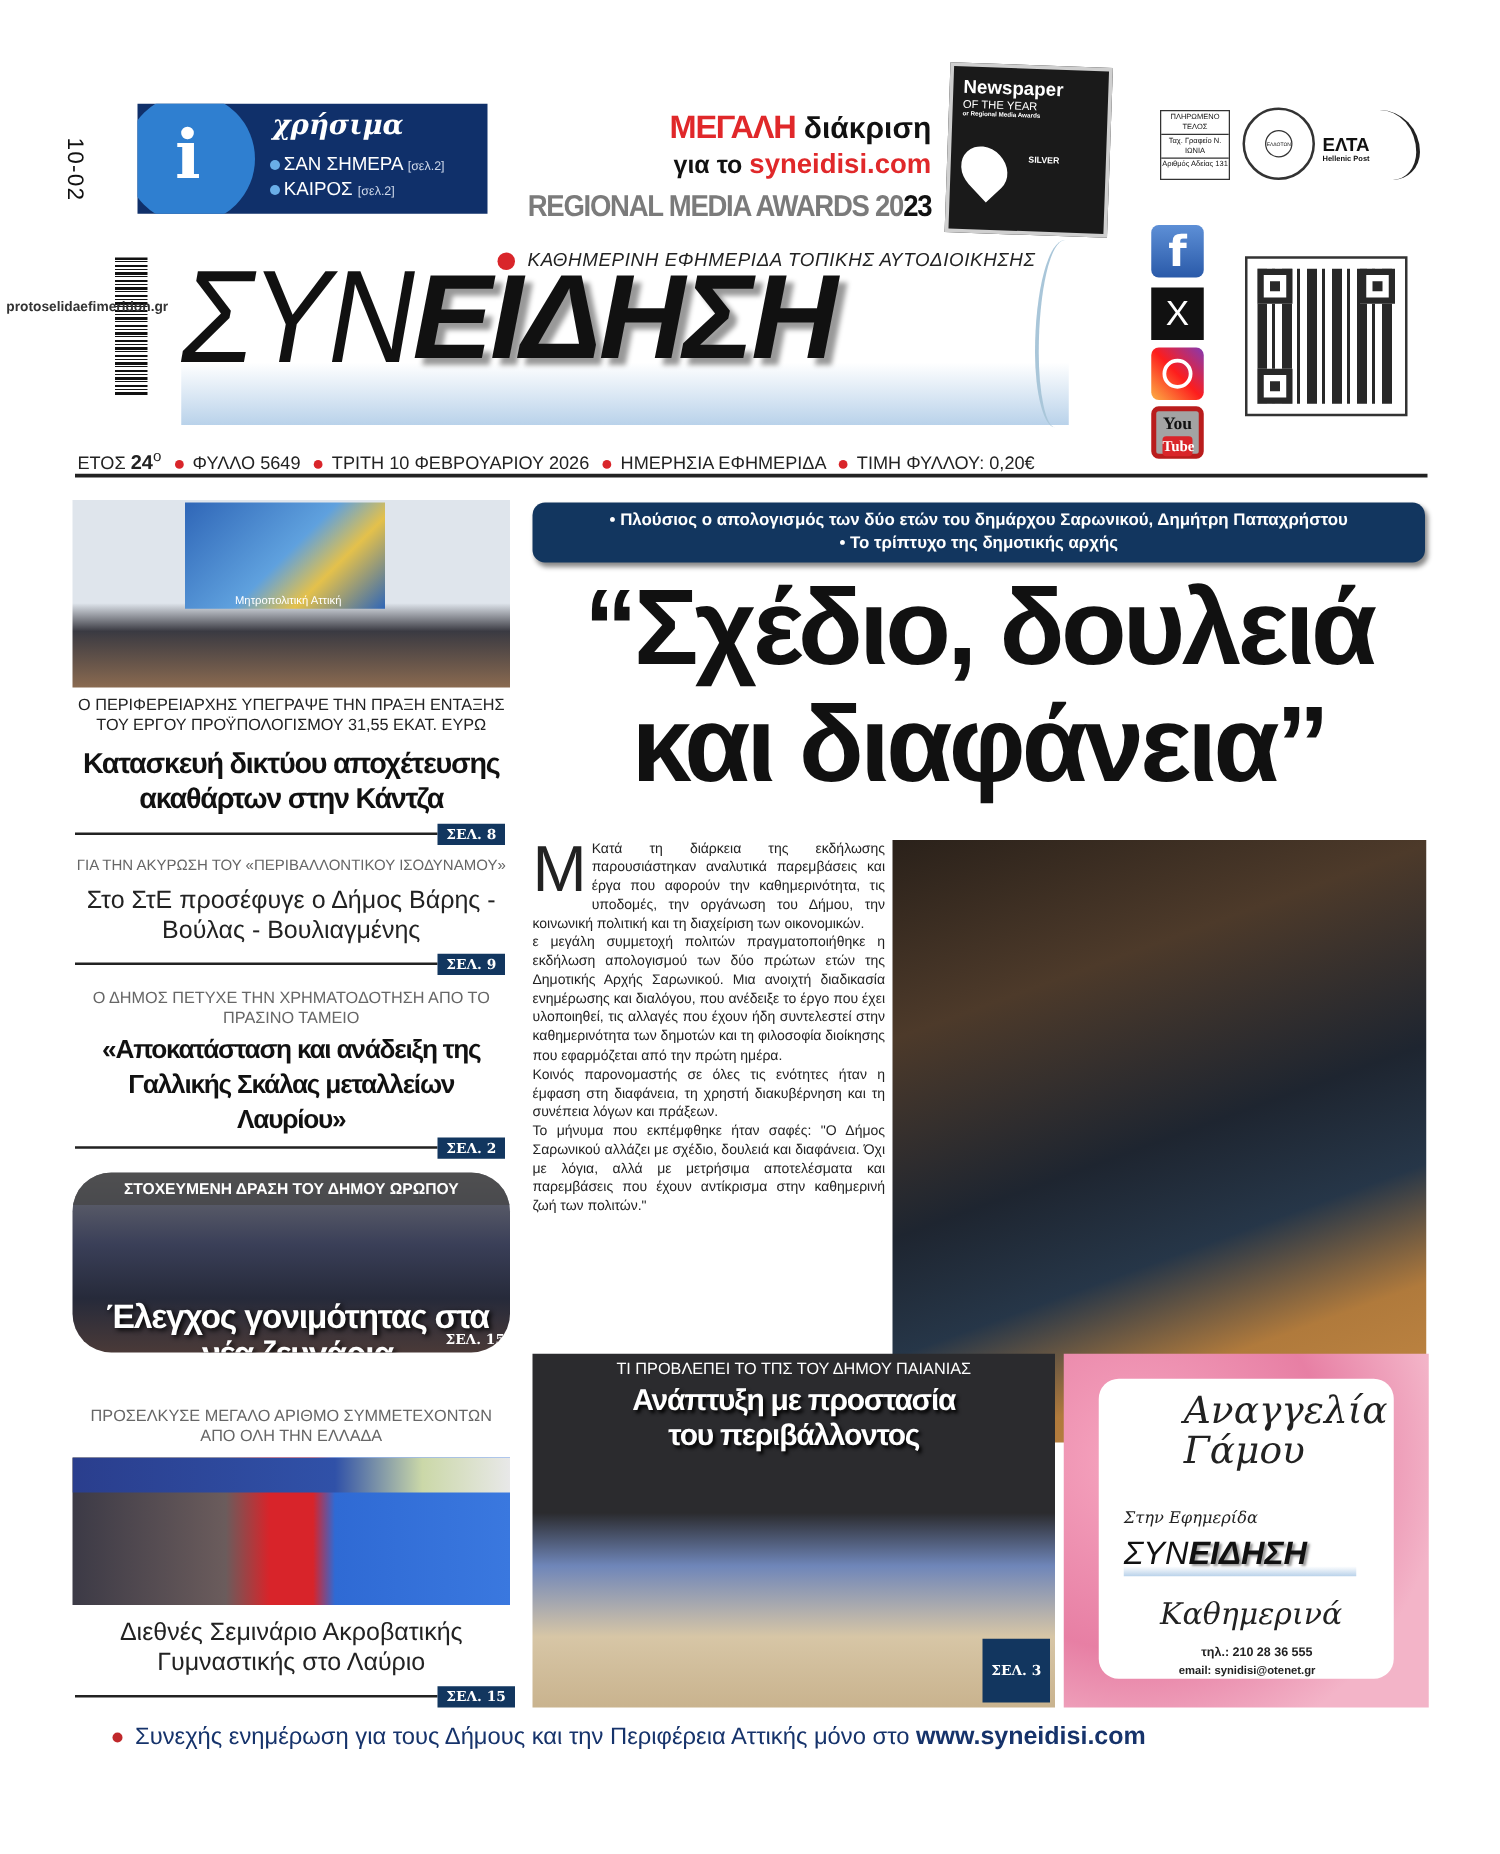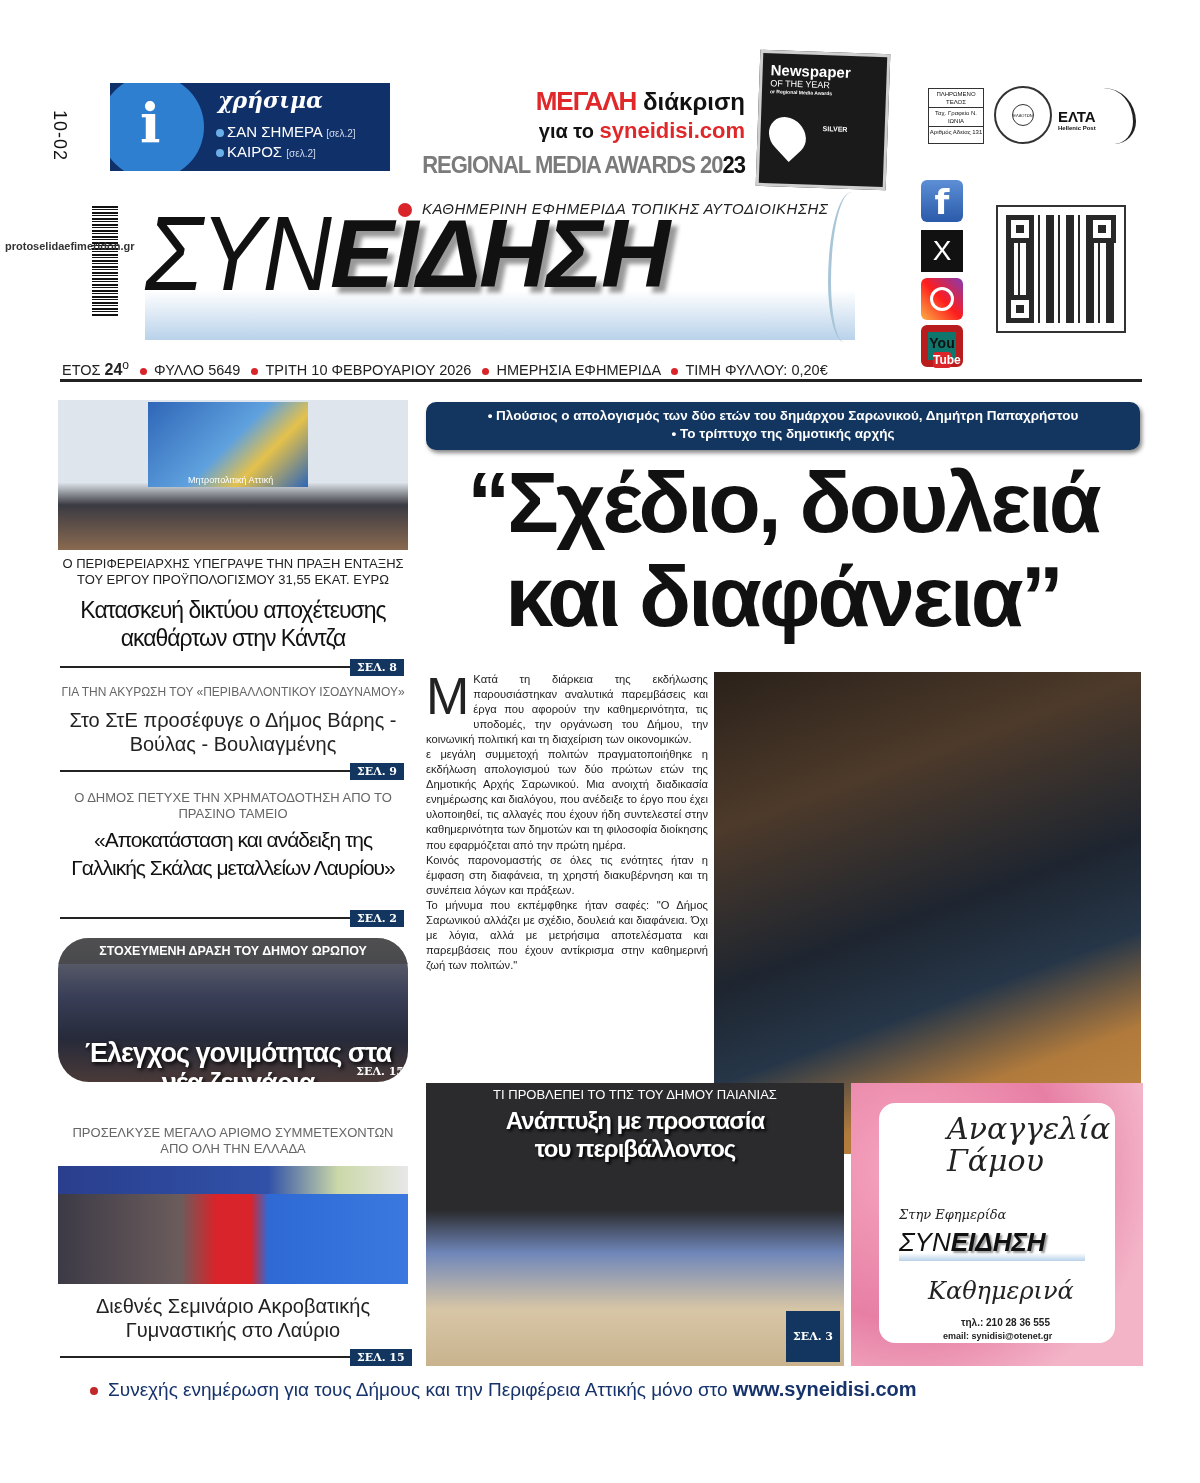--- a/index.html
+++ b/index.html
@@ -57,37 +57,37 @@
   .issue-line b { font-size: 16px; }
   .issue-line .rd { display:inline-block; width:7px; height:7px; border-radius:50%; background:#d9252a; margin: 0 7px; vertical-align:middle; }
   .rule-top { left: 60px; top: 379px; width: 1082px; height: 3px; background: #222; }
 
   
   .soc { left: 921px; width: 42px; height: 42px; border-radius: 6px; color: #fff; text-align: center; font-weight: bold; }
   .fb { top: 180px; background: linear-gradient(#5d8fd6, #2a5aa9); font-size: 34px; line-height: 44px; font-family: "DejaVu Sans", sans-serif; }
   .xx { top: 230px; background: #111; font-size: 28px; line-height: 42px; border-radius: 0; font-weight: normal; }
   .ig { top: 278px; background: linear-gradient(45deg, #fcb045, #fd1d1d, #833ab4); }
   .ig .ring { position:absolute; left:9px; top:9px; width:24px; height:24px; border:3px solid #fff; border-radius:50%; }
-  .yt { top: 325px; background: #0f766e; border: 7px solid #b91c1c; color: #111; font-size: 14px; line-height: 16px; padding-top: 3px; }
+  .yt { top: 325px; background: #a3a3a3; border: 4px solid #b91c1c; color: #111; font-size: 14px; line-height: 16px; padding-top: 3px; font-family: Liberation Serif, serif; }
   .yt span { display:block; background:#d9252a; color:#fff; margin: 1px 5px; border-radius: 3px; font-size: 12px; }
   .qr { left: 996px; top: 205px; width: 130px; height: 128px; border: 2px solid #333; padding: 8px; }
   .qr-grid { width: 110px; height: 108px; background:
      repeating-linear-gradient(90deg, #111 0 8px, #fff 8px 12px, #111 12px 14px, #fff 14px 20px),
      #fff; opacity: 0.9; position: relative; }
   .qr-corner { position:absolute; width:28px; height:28px; border:5px solid #111; background: #fff; }
   .qr-corner::after { content:""; position:absolute; left:5px; top:5px; width:8px; height:8px; background:#111; }
 
   
   .photo { background: #555; overflow: hidden; }
   .ph1 { left: 58px; top: 400px; width: 350px; height: 150px; background: linear-gradient(180deg, #dfe5ec 0%, #dfe5ec 55%, #3a3a42 70%, #8a6a50 100%); }
   .ph1 .map { position:absolute; left:90px; top:2px; width:160px; height:85px; background: linear-gradient(135deg, #2f66b7, #5fa1de 50%, #e4c14b 70%, #2f66b7); }
   .ph1 .map span { position:absolute; bottom:2px; left:40px; color:#fff; font-size:9px; }
   .kicker { text-align: center; font-size: 13px; color: #222; text-transform: uppercase; line-height: 16px; }
   .kicker.gray { color: #666; }
-  .head-cond { text-align: center; font-weight: normal; color: #111; line-height: 28px; letter-spacing: -1px; transform-origin: center; }
+  .head-cond { text-align: center; font-weight: bold; color: #111; line-height: 28px; letter-spacing: -1px; transform-origin: center; }
   .head-light { text-align: center; font-weight: normal; color: #222; font-size: 20px; line-height: 24px; }
   .sel-rule { height: 2px; background: #222; }
   .sel-tag { background: #12365f; color: #fff; font-family: "DejaVu Serif", serif; font-weight: bold; font-size: 11px; padding: 2px 7px; }
 
   .ph2 { left: 58px; top: 938px; width: 350px; height: 144px; background: linear-gradient(180deg, #6d6d72 0%, #3a3f58 40%, #262a3a 70%, #4a3a38 100%); border-radius: 31px; }
   .ph2 .band { position:absolute; left:0; top:0; width:350px; height:26px; background: rgba(70,70,70,0.75); color:#fff; font-size:12.5px; font-weight:bold; text-align:center; line-height:26px; }
   .ph2 .big { position:absolute; left:20px; top:100px; width:320px; text-align:center; color:#fff; font-size:27px; font-weight:bold; line-height:30px; letter-spacing:-1px; text-shadow: 2px 2px 4px #000; }
   .ph2 .tag { position:absolute; right:4px; bottom:4px; color:#fff; font-family:"DejaVu Serif", serif; font-weight:bold; font-size:11px; }
 
   .ph3 { left: 58px; top: 1166px; width: 350px; height: 118px; background: linear-gradient(90deg, #3c3a46 0%, #6b5c5c 35%, #d8242a 45%, #d8242a 55%, #2f6ad4 60%, #3a78df 100%); }

